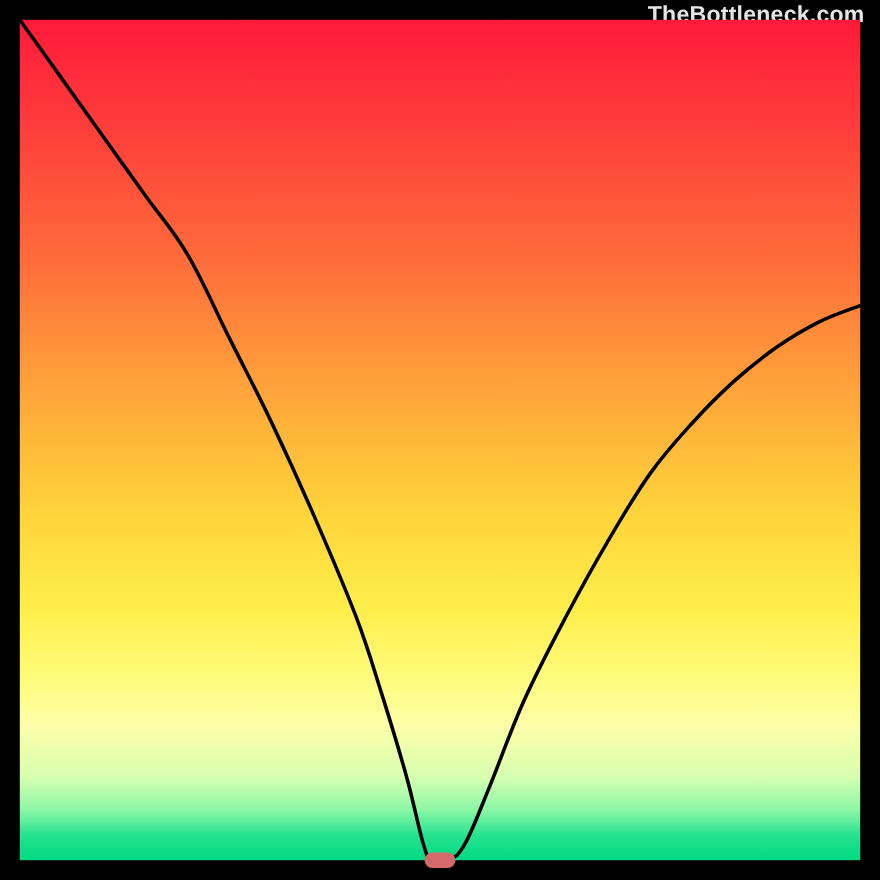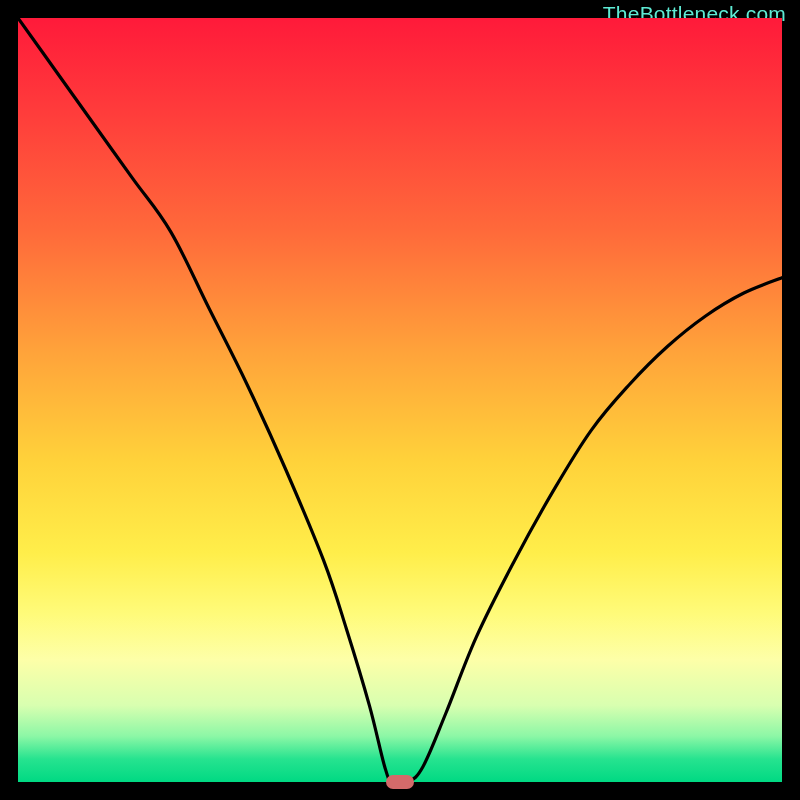--- a/index.html
+++ b/index.html
@@ -51,23 +51,23 @@
     width: 28px;
     height: 14px;
     border-radius: 7px;
     background: #d46a6a;
     transform: translate(-50%, -50%);
   }
   .watermark {
     position: absolute;
     top: 2px;
     right: 14px;
-    color: #5eead4;
+    color: #e5e5e5;
     font-size: 21px;
-    font-weight: 400;
+    font-weight: 700;
     letter-spacing: 0.2px;
   }
 </style>
 </head>
 <body>
 
 <div class="frame">
   <div class="watermark">TheBottleneck.com</div>
 
   <div class="plot">

